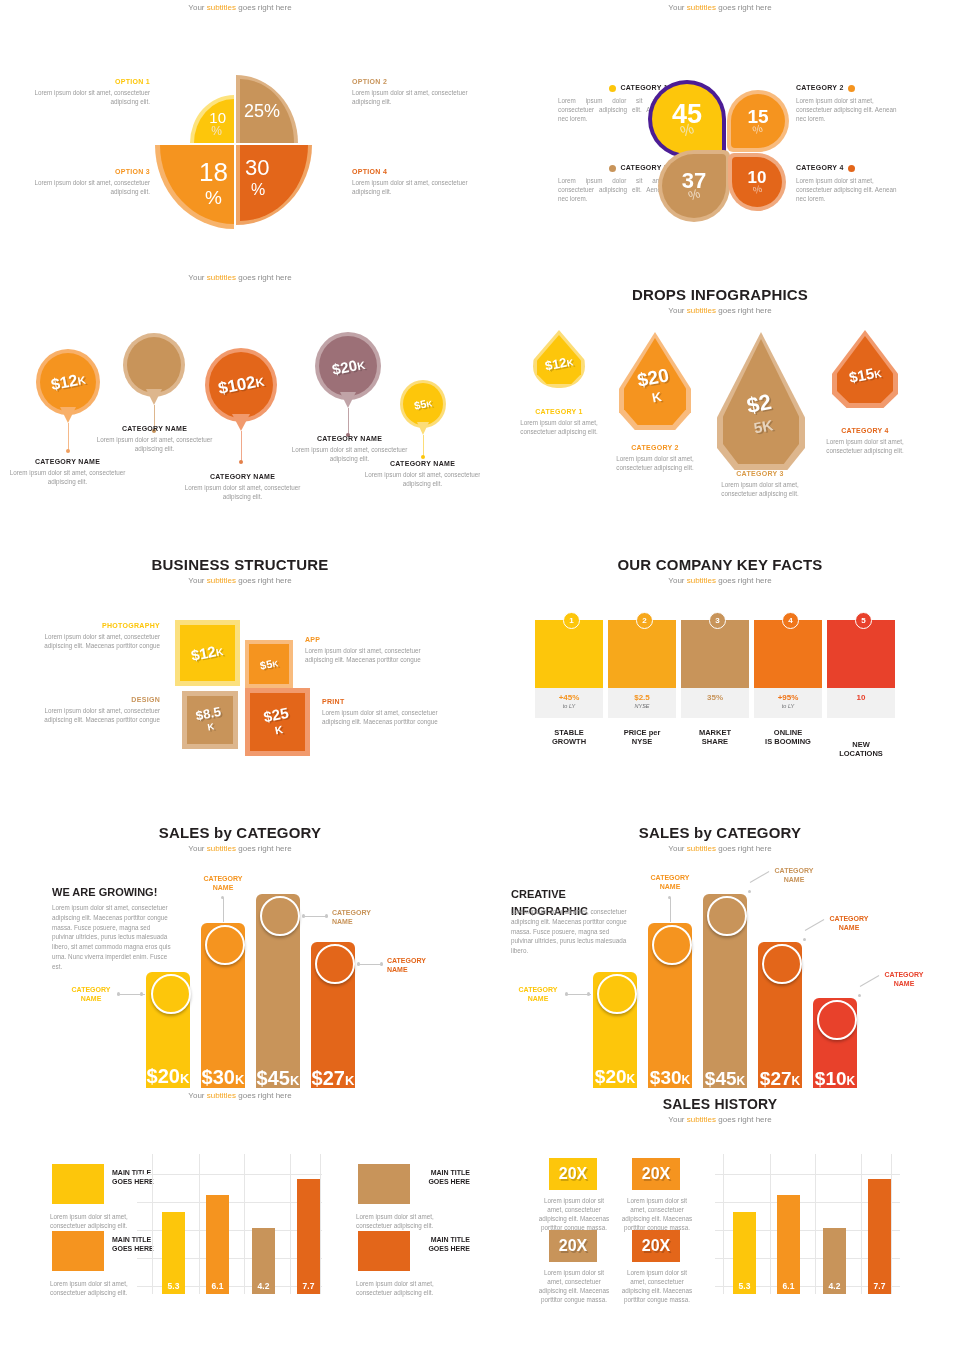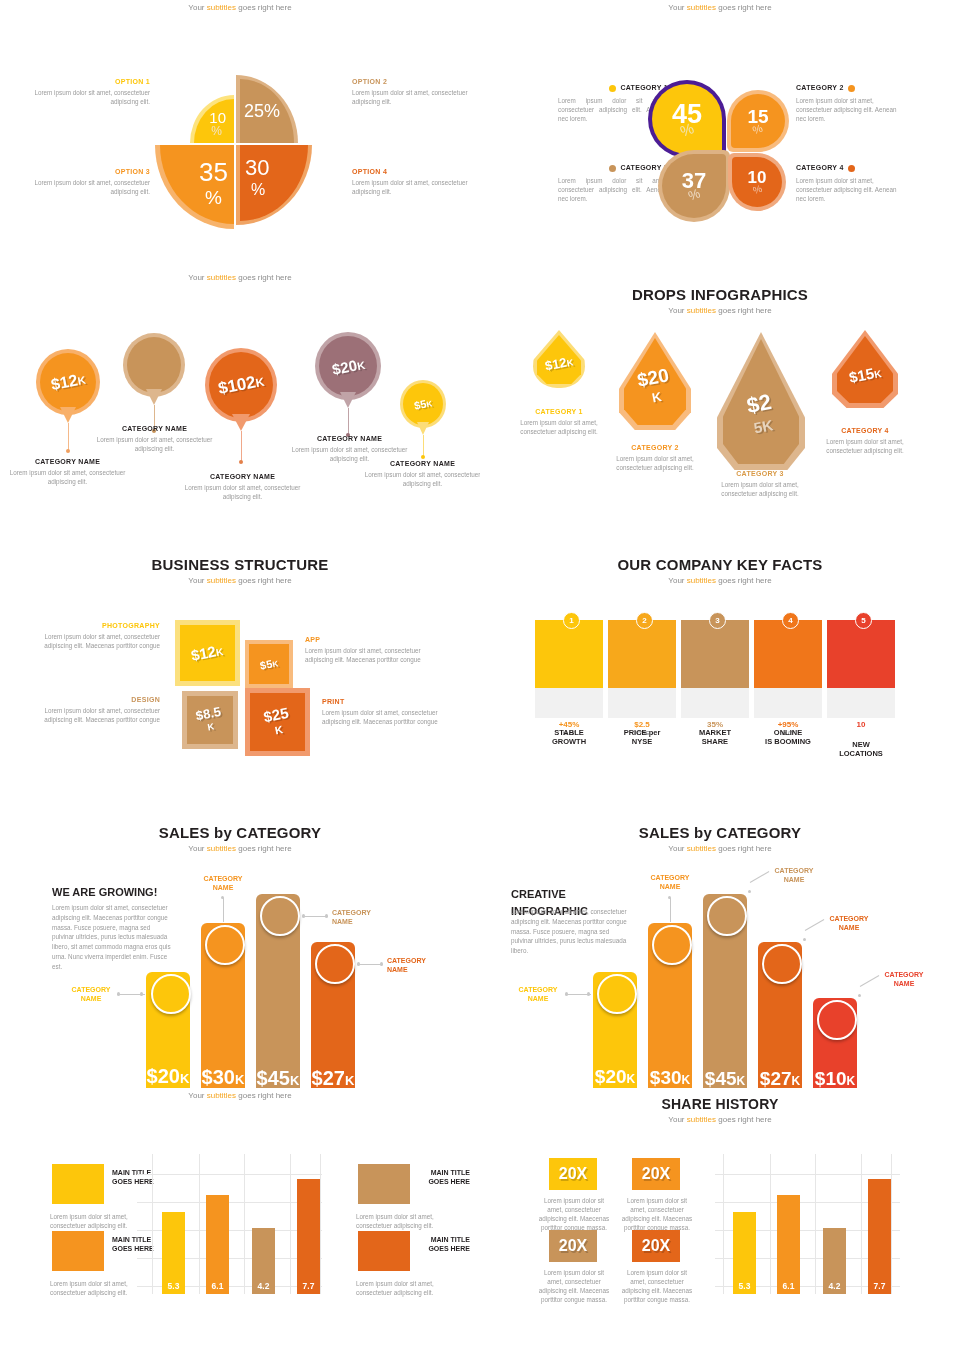--- a/index.html
+++ b/index.html
@@ -43,21 +43,21 @@
   .sq { position:absolute; display:flex;align-items:center;justify-content:center; }
   .sq .inner { position:absolute; }
   .sq .val { position:relative; color:#fff; font-weight:bold; transform:rotate(-11deg); text-align:center; line-height:.95; }
 
   
   .kf-col { position:absolute; }
   .kf-bar { position:absolute; }
   .kf-badge { position:absolute; border-radius:50%; border:1.6px solid #fff; color:#fff;
               display:flex;align-items:center;justify-content:center; font-weight:bold; font-size:8px; }
   .kf-plate { position:absolute; background:#f1f1f1; text-align:center; }
-  .kf-v { font-weight:bold; font-size:8px;margin-top:27px; }
+  .kf-v { font-weight:bold; font-size:8px; }
   .kf-s { font-size:5.5px; font-style:italic; color:#6d6e71; margin-top:1px; }
   .kf-lab { position:absolute; text-align:center; font-size:7.5px; font-weight:bold; color:#231f20; line-height:1.25; }
 
   
   .sbar { position:absolute; border-radius:6px 6px 0 0; }
   .sknob { position:absolute; border-radius:50%; border:2.2px solid #fff;
            box-shadow:0 2px 3px rgba(0,0,0,.28); }
   .sval { position:absolute; color:#fff; font-weight:bold; text-align:center; width:100%; }
   .conn { position:absolute; height:1px; background:#c8c8c8; }
   .conn-d { position:absolute; width:3.4px;height:3.4px;border-radius:50%; background:#c8c8c8; }
@@ -107,21 +107,21 @@
     </div>
 
     <div class="quad" style="left:35px;top:20px;width:44px;height:48px;background:#fde37e;border-radius:100% 0 0 0;">
       <div class="inner" style="left:4px;top:4px;right:0;bottom:0;background:#fdc60b;border-radius:100% 0 0 0;"></div>
       <span style="position:absolute;right:8px;top:14px;font-size:15px;color:#fff;">10</span>
       <span style="position:absolute;right:12px;top:29px;font-size:12px;color:#f3e3c4;">%</span>
     </div>
 
     <div class="quad" style="left:0px;top:70px;width:79px;height:84px;background:#f7b36b;border-radius:0 0 0 100%;">
       <div class="inner" style="left:5px;top:0;right:0;bottom:5px;background:#f5941f;border-radius:0 0 0 100%;"></div>
-      <span style="position:absolute;right:6px;top:12px;font-size:26px;color:#fff;">35</span>
+      <span style="position:absolute;right:6px;top:12px;font-size:26px;color:#fff;">18</span>
       <span style="position:absolute;right:12px;top:42px;font-size:19px;color:#fff;">%</span>
     </div>
 
     <div class="quad" style="left:81px;top:70px;width:76px;height:80px;background:#f0a464;border-radius:0 0 100% 0;">
       <div class="inner" style="left:4px;top:0;right:4px;bottom:4px;background:#e3661a;border-radius:0 0 100% 0;"></div>
       <span style="position:absolute;left:9px;top:10px;font-size:22px;color:#fff;">30</span>
       <span style="position:absolute;left:15px;top:36px;font-size:16px;color:#fff;">%</span>
     </div>
   </div>
 </div>
@@ -559,21 +559,21 @@
     <div class="rbar" style="left:100px;top:74px;width:23px;height:66px;background:#c8945a;">
         <span>4.2</span>
       </div>
     <div class="rbar" style="left:145px;top:25px;width:23px;height:115px;background:#e3661a;">
         <span>7.7</span>
       </div>
   </div>
 </div>
 
 <div class="panel" id="p10" style="left:480px;top:1088px;width:480px;height:264px;">
-  <div class="ptitle" style="font-size:14px;margin-top:8px;">SHARE HISTORY</div>
+  <div class="ptitle" style="font-size:14px;margin-top:8px;">SALES HISTORY</div>
   <div class="psub"><span>Your </span><span class="hl">subtitles</span><span> goes right here</span></div>
 
   <div class="xb shadow-txt" style="left:69px;top:70px;width:48px;height:32px;background:#fdc60b;">
       <span>20X</span>
     </div>
   <div class="body-txt center" style="position:absolute;left:58px;top:108px;width:72px;">Lorem ipsum dolor sit amet, consectetuer adipiscing elit. Maecenas porttitor congue massa.</div>
 
   <div class="xb shadow-txt" style="left:152px;top:70px;width:48px;height:32px;background:#f5941f;">
       <span>20X</span>
     </div>

